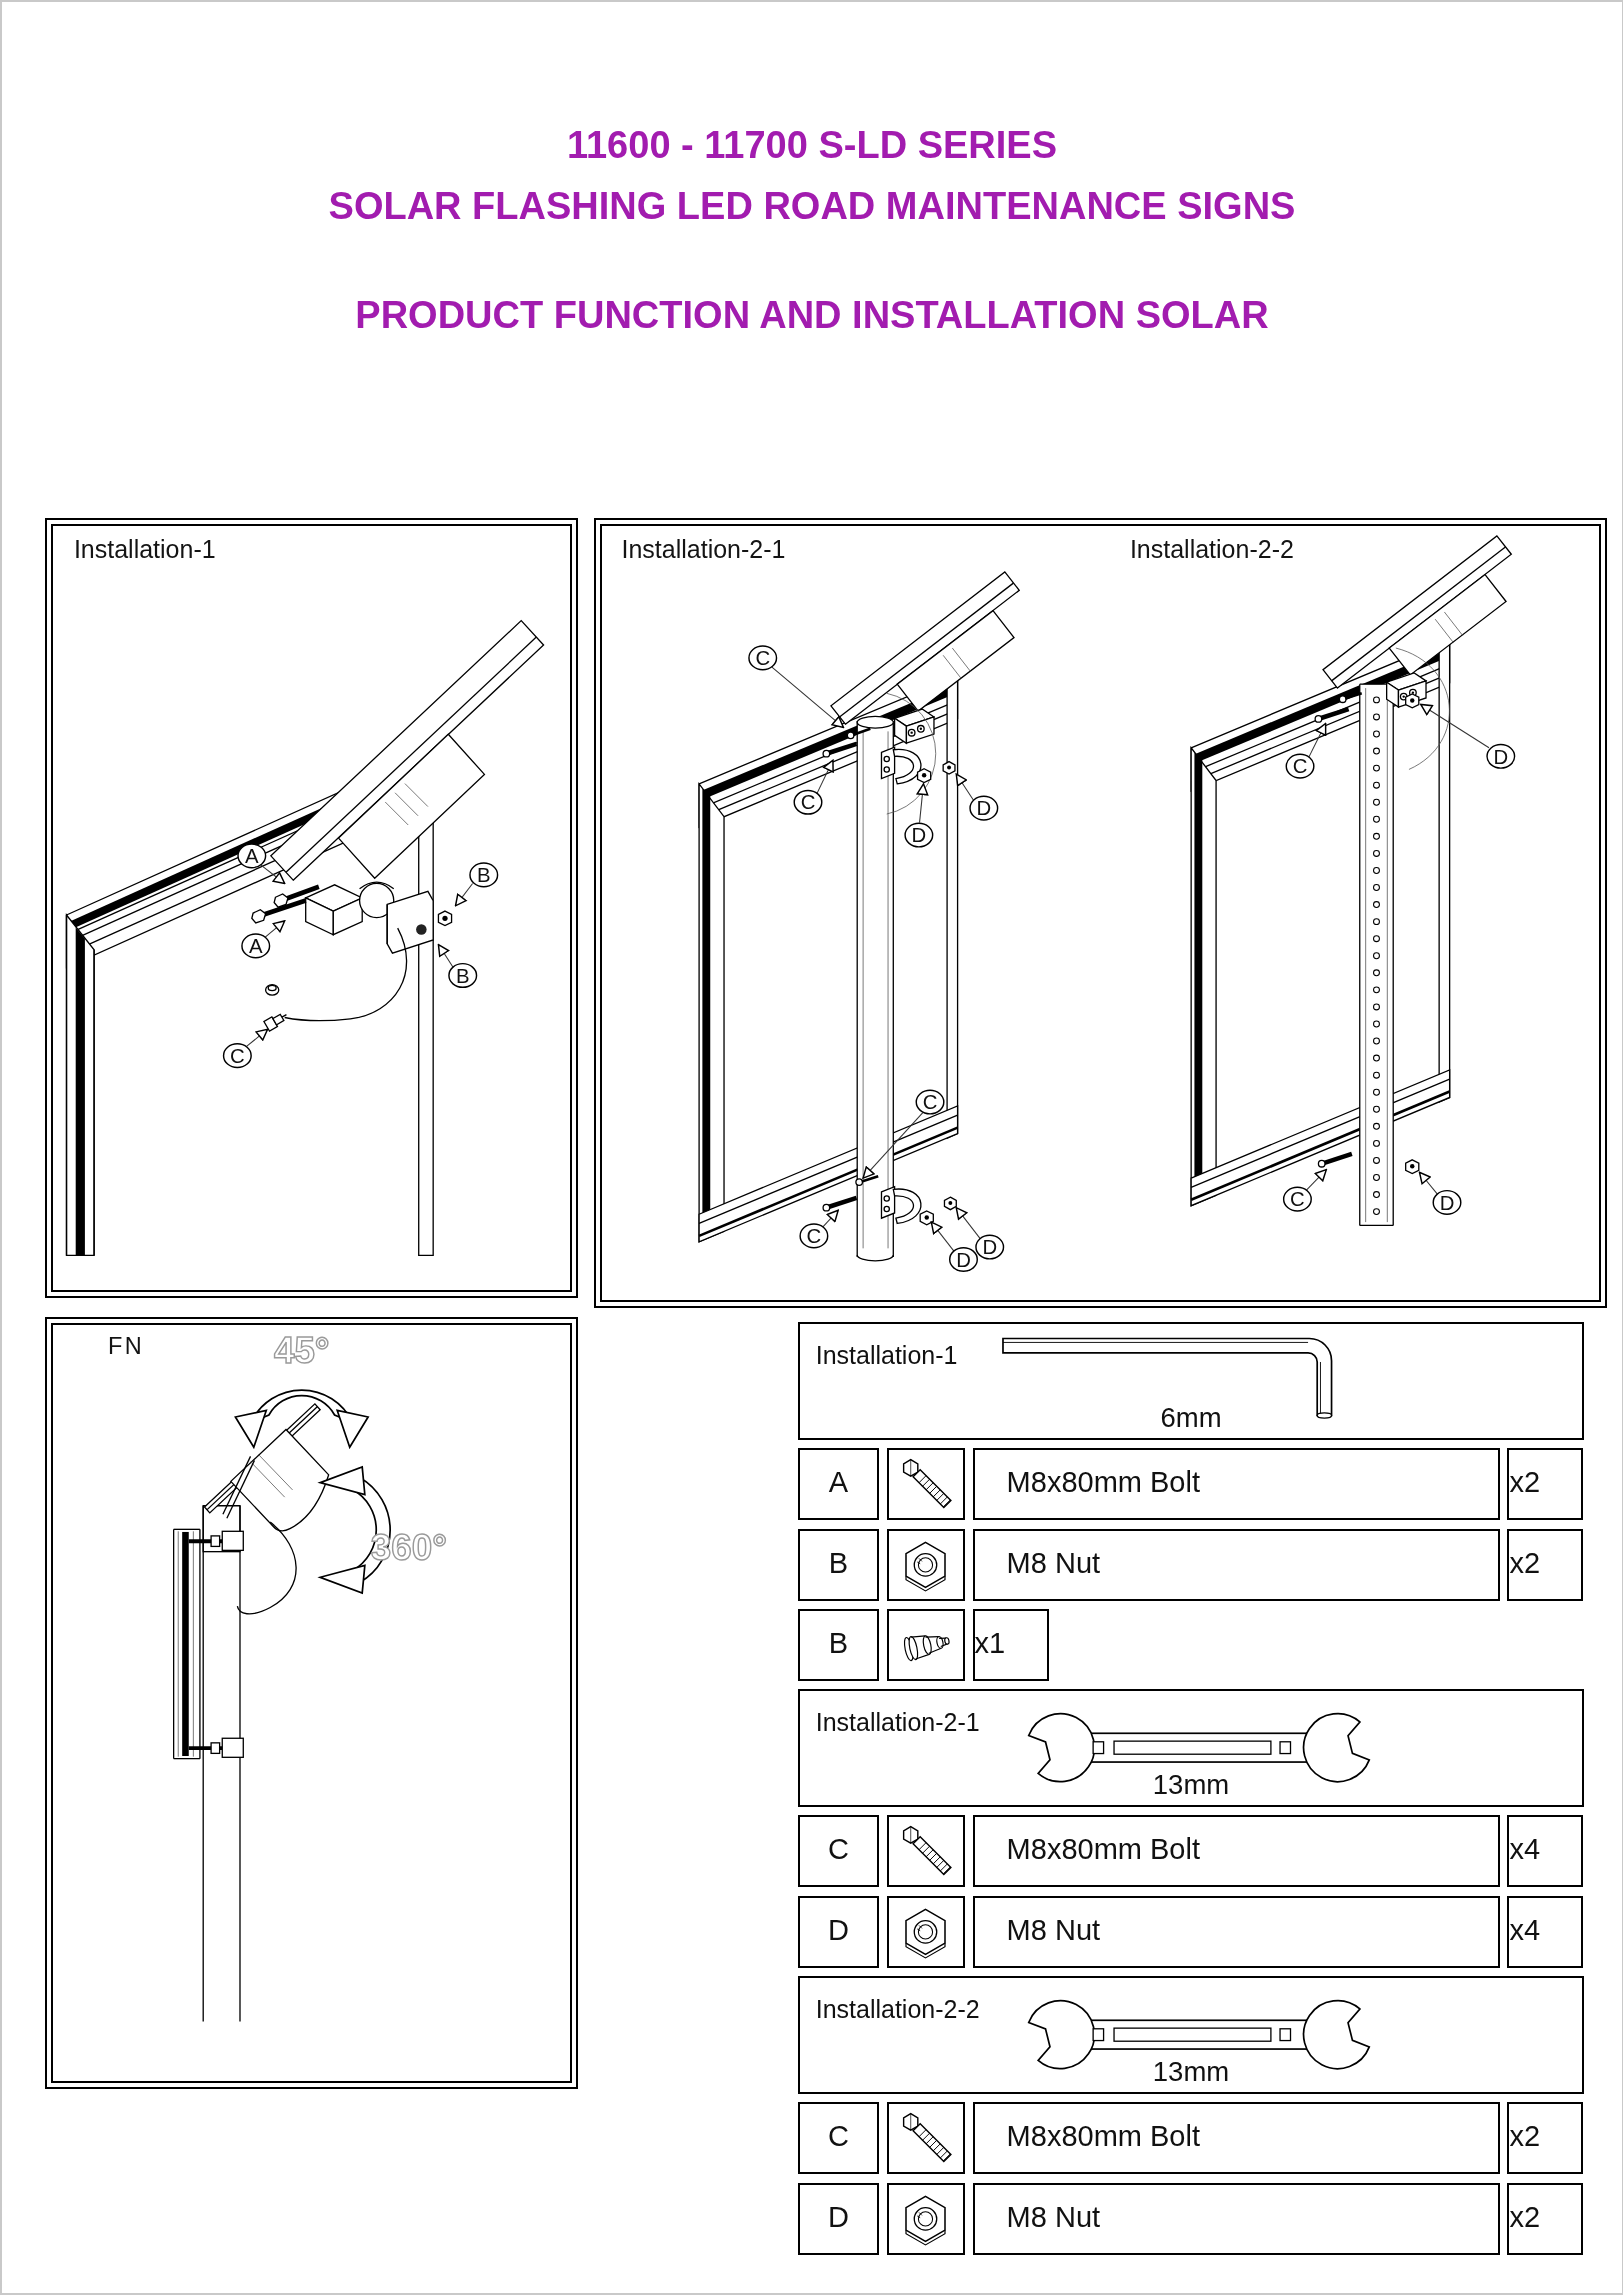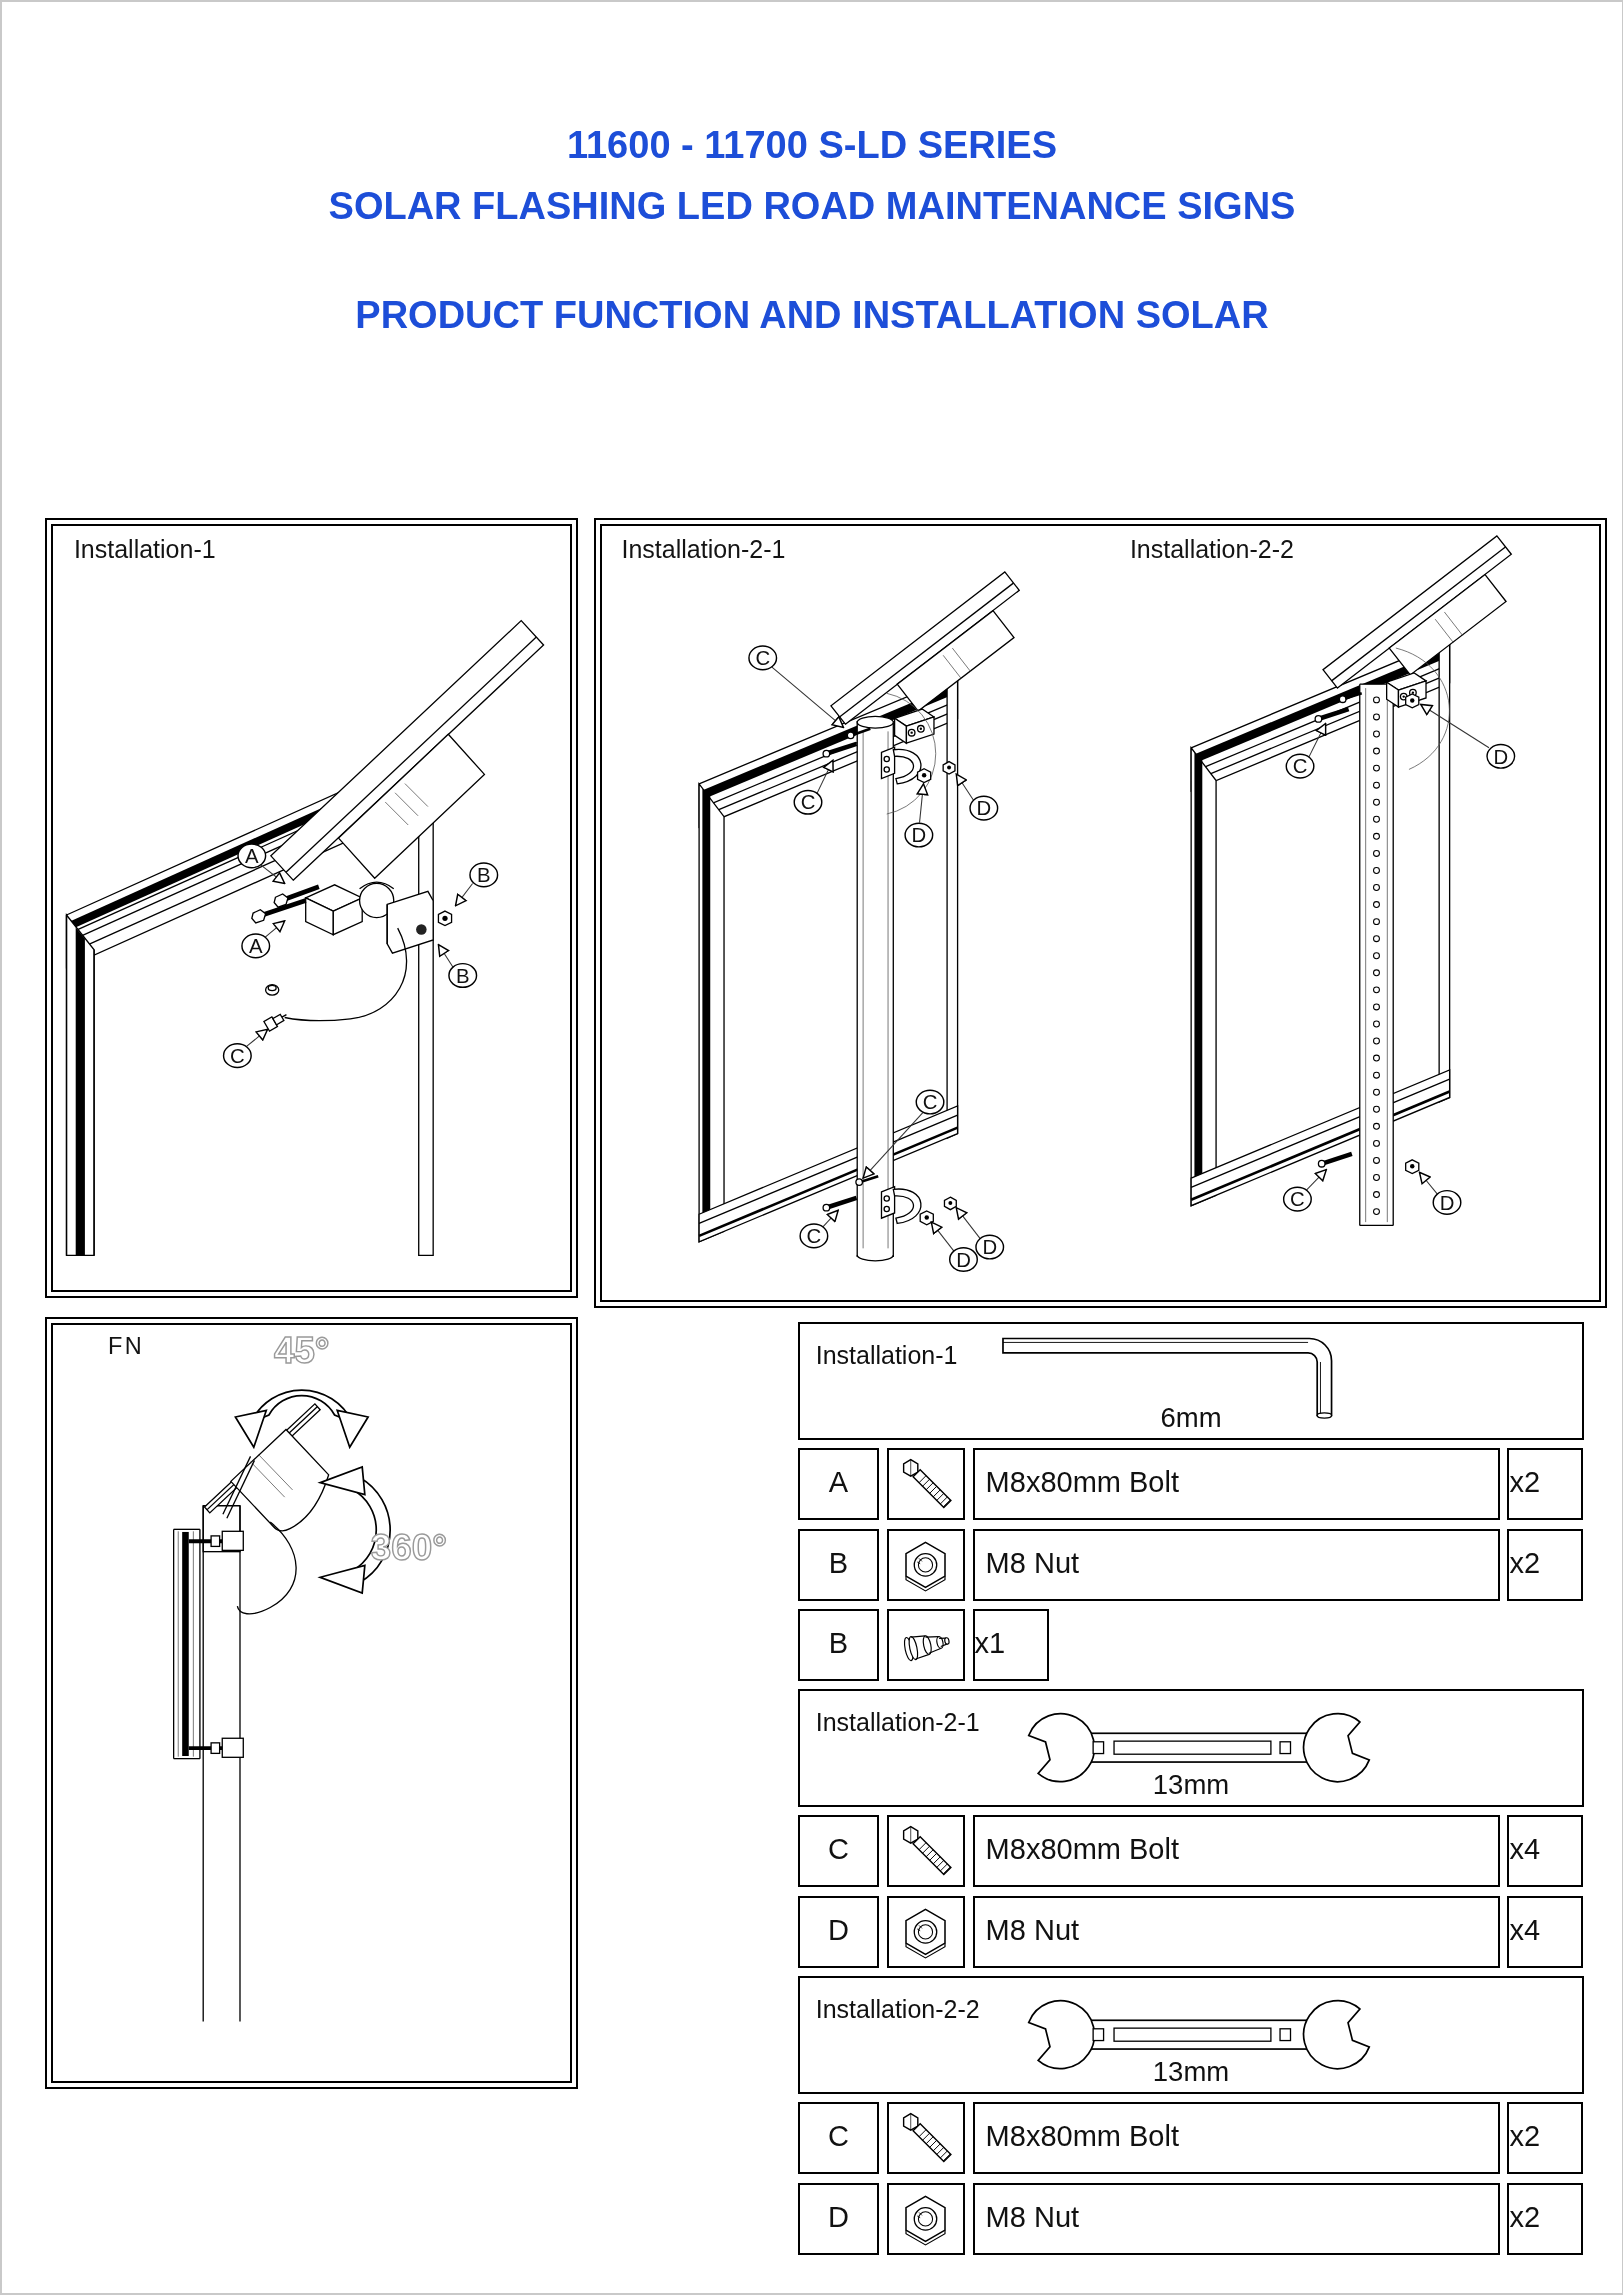--- a/index.html
+++ b/index.html
@@ -1,21 +1,21 @@
 <!DOCTYPE html>
 <html style="font-size:10.5px"><head>
 <meta charset="utf-8">
 <style>
   html,body{margin:0;padding:0;background:#e8e8e8;}
   .page{
     position:relative; width:1624px; height:2295px; background:#ffffff;
     border:2.6px solid #c9c9c9; box-sizing:border-box; overflow:hidden;
     font-family:"Liberation Sans", sans-serif; color:#111;
   }
-  .title{position:absolute; left:0; width:100%; text-align:center; font-weight:700; color:#1d4ed8;}
+  .title{position:absolute; left:0; width:100%; text-align:center; font-weight:700; color:#a21caf;}
   .t-line1{top:122px; font-size:38px;}
   .t-line2{top:183px; font-size:38px;}
   .t-sub{top:292px; font-size:38px;}
 
   .box{position:absolute; border:2px solid #000; background:#fff;}
   .box-inner{position:absolute; inset:3.9px; border:2px solid #000;}
   .dlabel{position:absolute; font-size:25px; color:#141414; white-space:nowrap;}
   .fn-label{font-size:23.5px; letter-spacing:2.6px;margin-left:30px;}
   svg.draw{position:absolute; left:0; top:0; width:100%; height:100%;}
   svg text{font-family:"Liberation Sans", sans-serif;}
@@ -30,21 +30,21 @@
 
   .parts{position:absolute; left:796px; top:1320px; width:786px; height:933px;}
   .psec{position:absolute; left:0; width:786px; height:118px; border:2.6px solid #000; box-sizing:border-box; background:#fff;}
   .psec-label{position:absolute; left:15.7px; top:17px; font-size:25px;}
   .psize{position:absolute; left:0; right:0; top:78px; text-align:center; font-size:27.5px;}
   .tool{position:absolute;}
   .prow{position:absolute; left:0; width:786px; height:72px; display:flex; gap:7.8px;}
   .pcell{border:2.6px solid #000; box-sizing:border-box; background:#fff; height:72px;}
   .c-letter{width:81px; text-align:center; line-height:65px; font-size:29px;}
   .c-icon{width:78px; display:flex; align-items:center; justify-content:center;}
-  .c-name{width:527px; line-height:65px; font-size:29px; padding-left:11px; box-sizing:border-box;}
+  .c-name{width:527px; line-height:65px; font-size:29px; padding-left:32px; box-sizing:border-box;}
   .c-qty{width:76px; text-align:left; line-height:65px; font-size:29px;}
 </style>
 </head>
 <body>
 
 <div class="page">
 
   <div class="title t-line1">11600 - 11700 S-LD SERIES</div>
   <div class="title t-line2">SOLAR FLASHING LED ROAD MAINTENANCE SIGNS</div>
   <div class="title t-sub">PRODUCT FUNCTION AND INSTALLATION SOLAR</div>

